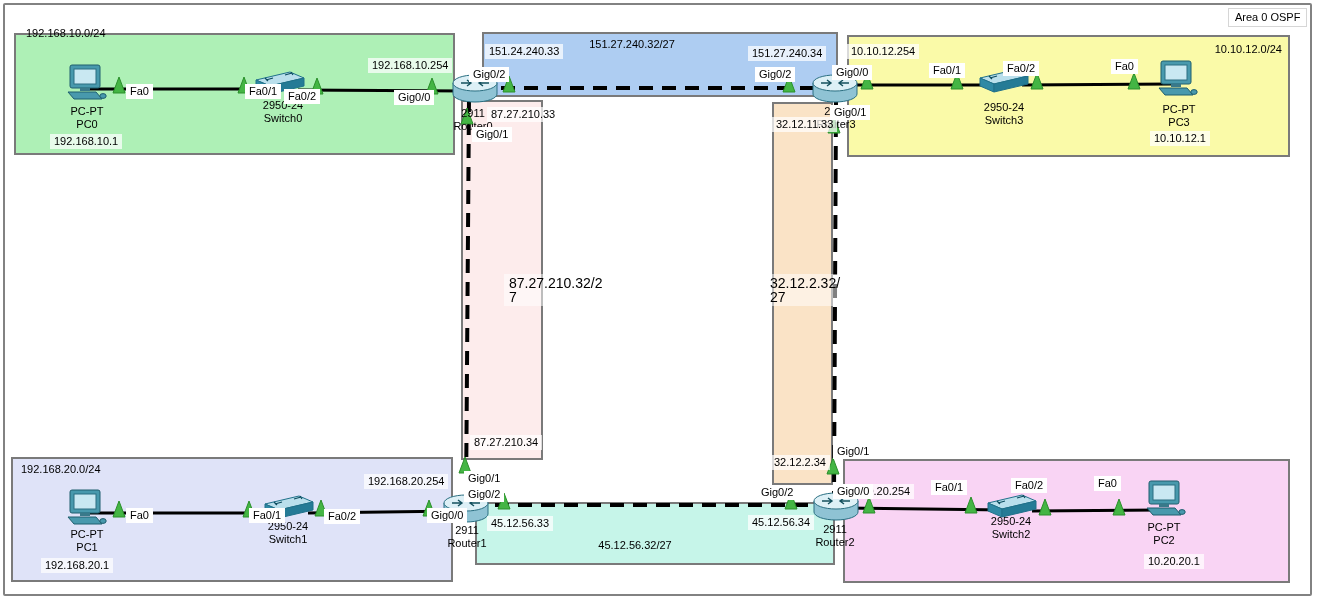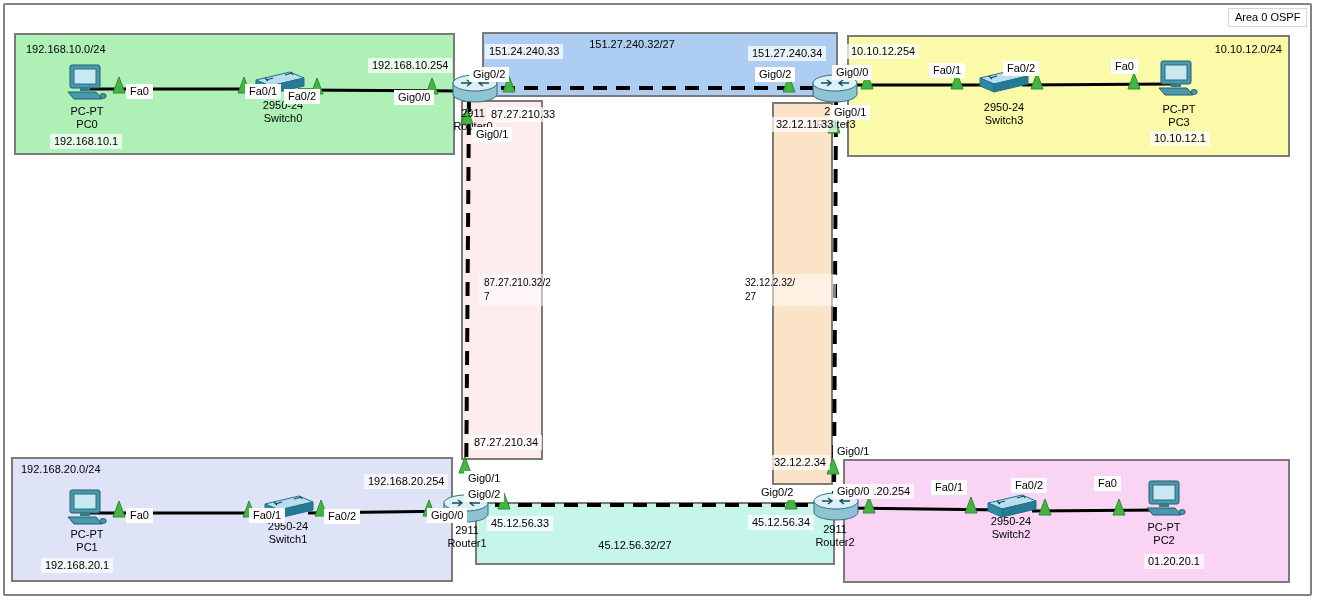--- a/index.html
+++ b/index.html
@@ -7,22 +7,22 @@
           font-family:"Liberation Sans", sans-serif;color:#000;overflow:hidden;}
   .frame{position:absolute;left:3px;top:3px;right:5px;bottom:6px;
          border:2px solid #828282;border-radius:2px;z-index:0;}
   .region{position:absolute;border:2px solid #7a7a7a;z-index:1;box-sizing:border-box;}
   svg.cables{position:absolute;left:0;top:0;z-index:2;}
   .corner{position:absolute;font-size:11px;line-height:13px;white-space:nowrap;z-index:2;}
   .devlabel{position:absolute;width:90px;text-align:center;font-size:11px;line-height:13px;z-index:3;}
   .dev{position:absolute;z-index:4;}
   .note{position:absolute;font-size:11px;line-height:13px;padding:1px 4px;
         background:rgba(255,255,255,0.72);white-space:nowrap;z-index:5;}
-  .wrapnote{position:absolute;font-size:10px;line-height:14px;padding:2px 5px;
-        background:rgba(255,255,255,0.5);z-index:5;}
+  .wrapnote{position:absolute;font-size:14px;line-height:14px;padding:2px 5px;
+        background:rgba(255,255,255,0.5);z-index:5;margin-left:25px;}
   .port{position:absolute;font-size:11px;line-height:13px;padding:1px 4px;
         background:#ffffff;white-space:nowrap;z-index:6;}
   .arealabel{position:absolute;font-size:11px;line-height:13px;padding:2px 6px;
         background:#ffffff;border:1px solid #d6d6d6;white-space:nowrap;z-index:6;}
 </style>
 </head>
 <body>
 
 <svg width="0" height="0" style="position:absolute">
   <defs>
@@ -184,21 +184,21 @@
     </div>
   <div class="devlabel" style="left:966px;top:515px">
       <div>2950-24</div>
       <div>Switch2</div>
     </div>
   <div class="devlabel" style="left:1119px;top:521px">
       <div>PC-PT</div>
       <div>PC2</div>
     </div>
 
-  <div class="corner" style="left:26px;top:43px">192.168.10.0/24</div>
+  <div class="corner" style="left:26px;top:27px">192.168.10.0/24</div>
   <div class="corner" style="left:482px;top:38px;width:300px;text-align:center">151.27.240.32/27</div>
   <div class="corner" style="left:1040px;top:43px;width:242px;text-align:right">10.10.12.0/24</div>
   <div class="corner" style="left:21px;top:463px">192.168.20.0/24</div>
   <div class="corner" style="left:475px;top:539px;width:320px;text-align:center;z-index:5">45.12.56.32/27</div>
   <div class="wrapnote" style="left:479px;top:274px;width:96px">
       <div>87.27.210.32/2</div>
       <div>7</div>
     </div>
   <div class="wrapnote" style="left:740px;top:274px;width:86px">
       <div>32.12.2.32/</div>
@@ -213,21 +213,21 @@
   <div class="note" style="left:1150px;top:131px">10.10.12.1</div>
   <div class="note" style="left:487px;top:107px">87.27.210.33</div>
   <div class="note" style="left:772px;top:117px">32.12.11.33</div>
   <div class="note" style="left:470px;top:435px">87.27.210.34</div>
   <div class="note" style="left:770px;top:455px">32.12.2.34</div>
   <div class="note" style="left:842px;top:484px">10.20.20.254</div>
   <div class="note" style="left:364px;top:474px">192.168.20.254</div>
   <div class="note" style="left:41px;top:558px">192.168.20.1</div>
   <div class="note" style="left:487px;top:516px">45.12.56.33</div>
   <div class="note" style="left:748px;top:515px">45.12.56.34</div>
-  <div class="note" style="left:1144px;top:554px">01.20.20.1</div>
+  <div class="note" style="left:1144px;top:554px">10.20.20.1</div>
 
   <div class="port" style="left:126px;top:84px">Fa0</div>
   <div class="port" style="left:245px;top:84px">Fa0/1</div>
   <div class="port" style="left:284px;top:89px">Fa0/2</div>
   <div class="port" style="left:394px;top:90px">Gig0/0</div>
   <div class="port" style="left:469px;top:67px">Gig0/2</div>
   <div class="port" style="left:472px;top:127px">Gig0/1</div>
   <div class="port" style="left:755px;top:67px">Gig0/2</div>
   <div class="port" style="left:832px;top:65px">Gig0/0</div>
   <div class="port" style="left:830px;top:105px">Gig0/1</div>

